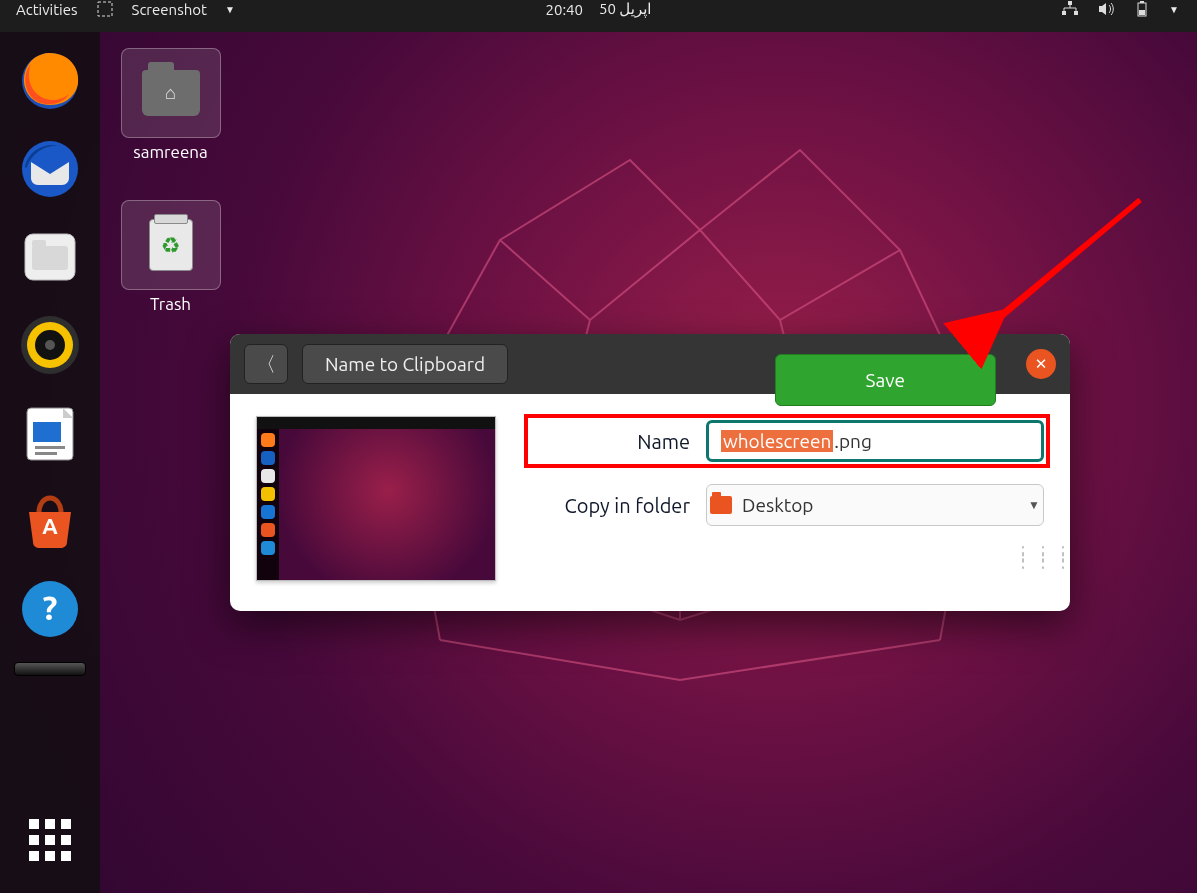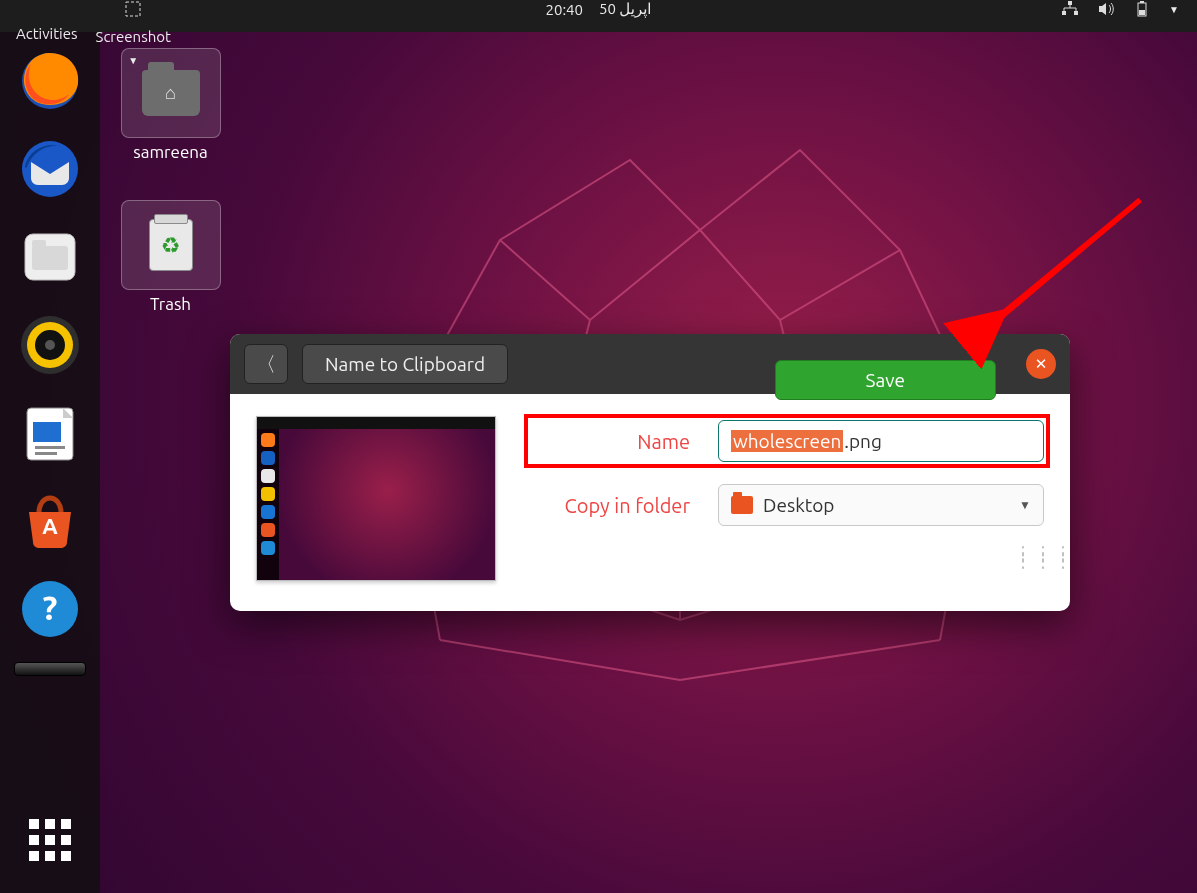--- a/index.html
+++ b/index.html
@@ -9,21 +9,21 @@
   }
   
   .topbar {
     position: absolute; top:0; left:0; right:0; height:32px;
     background:#1d1d1d; color:#eaeaea; display:flex; align-items:flex-start;
     font-size:15px; z-index:50;
   }
   .topbar .left   { display:flex; align-items:center; gap:18px; padding-left:16px; }
   .topbar .center { position:absolute; left:50%; transform:translateX(-50%); display:flex; gap:16px; align-items:center;}
   .topbar .right  { margin-left:auto; display:flex; align-items:center; gap:18px; padding-right:18px;}
-  .topbar .appmenu { display:flex; align-items:center; gap:10px;flex-direction:column;}
+  .topbar .appmenu { display:flex; align-items:center; gap:18px;}
   .tri { font-size:10px; }
   .tb-icon { width:18px; height:18px; display:inline-block;}
 
   
   .dock {
     position:absolute; top:32px; left:0; bottom:0; width:100px;
     background: rgba(15,15,15,0.78);
     display:flex; flex-direction:column; align-items:center; padding-top:14px; gap:18px;
     z-index:40;
   }
@@ -65,46 +65,46 @@
   }
   .hdr .back {
     width:44px; height:40px; border-radius:6px; background:#4a4a4a; border:1px solid #222;
     display:flex; align-items:center; justify-content:center; color:#ddd; font-size:20px;
   }
   .hdr .clip {
     height:40px; padding:0 22px; border-radius:6px; background:#4a4a4a; border:1px solid #222;
     display:flex; align-items:center; color:#eee; font-size:19px;
   }
   .hdr .save {
-    margin-left:auto; height:40px; padding:0 90px; border-radius:6px;
+    margin-left:auto; height:52px; padding:0 90px; border-radius:6px;
     background:#2fa52f; border:1px solid #1f7e1f; color:#fff; font-size:19px; display:flex; align-items:center;margin-top:32px;
   }
   .hdr .close {
     width:30px; height:30px; border-radius:50%; background:#e95420; color:#fff;
     display:flex; align-items:center; justify-content:center; font-size:15px; margin-left:16px;
   }
   .dialog .body { padding:22px 26px 30px; display:flex; gap:34px;}
   .thumb {
     width:240px; height:165px; border:1px solid #bbb; box-shadow:0 2px 4px rgba(0,0,0,.2);
     background: radial-gradient(circle at 55% 45%, #9a1f4a 0%, #46093a 70%); position:relative; overflow:hidden;
   }
   .thumb .tdock{position:absolute; left:0; top:12px; bottom:0; width:22px; background:rgba(0,0,0,.75); display:flex; flex-direction:column; align-items:center; gap:4px; padding-top:4px;}
   .thumb .tdock span{width:14px; height:14px; border-radius:4px;}
   .thumb .tbar{position:absolute; top:0; left:0; right:0; height:12px; background:#111;}
   .fields { flex:1; padding-top:4px;}
   .row { display:flex; align-items:center; margin-bottom:22px; }
-  .row label { width:160px; text-align:right; color:#ef4444; font-size:20px; margin-right:28px;}
+  .row label { width:160px; text-align:right; color:#0f172a; font-size:20px; margin-right:16px;}
   .text-input {
-    flex:1; height:42px; border:1px solid #0f766e; border-radius:6px; padding:0 12px;
+    flex:1; height:42px; border:3px solid #0f766e; border-radius:6px; padding:0 12px;
     font-size:19px; color:#333; display:flex; align-items:center; background:#fff;
   }
   .sel-part { background:#ed6f3e; color:#fff; padding:0 2px; margin-right:1px;}
   .red-outline { outline:4px solid #ff0000; outline-offset:2px;}
   .combo {
-    flex:1; height:42px; border:1px solid #c8c8c8; border-radius:6px; padding:0 12px;
+    flex:1; height:42px; border:1px solid #c8c8c8; border-radius:6px; padding:0 3px;
     display:flex; align-items:center; gap:10px; font-size:19px; color:#333; background:#fafafa;
   }
   .combo .chev { margin-left:auto; color:#555; font-size:12px;}
   .folder-ico { width:22px; height:18px; background:#e95420; border-radius:2px; position:relative;}
   .folder-ico::before{content:""; position:absolute; top:-4px; left:2px; width:9px; height:5px; background:#e95420; border-radius:1px 1px 0 0;}
   .grip { width:24px; color:#bbb; font-size:18px; letter-spacing:2px; line-height:8px; align-self:flex-end; margin:8px 6px 4px auto;}
 
   
   .arrow { position:absolute; z-index:70; pointer-events:none;}
 </style>

